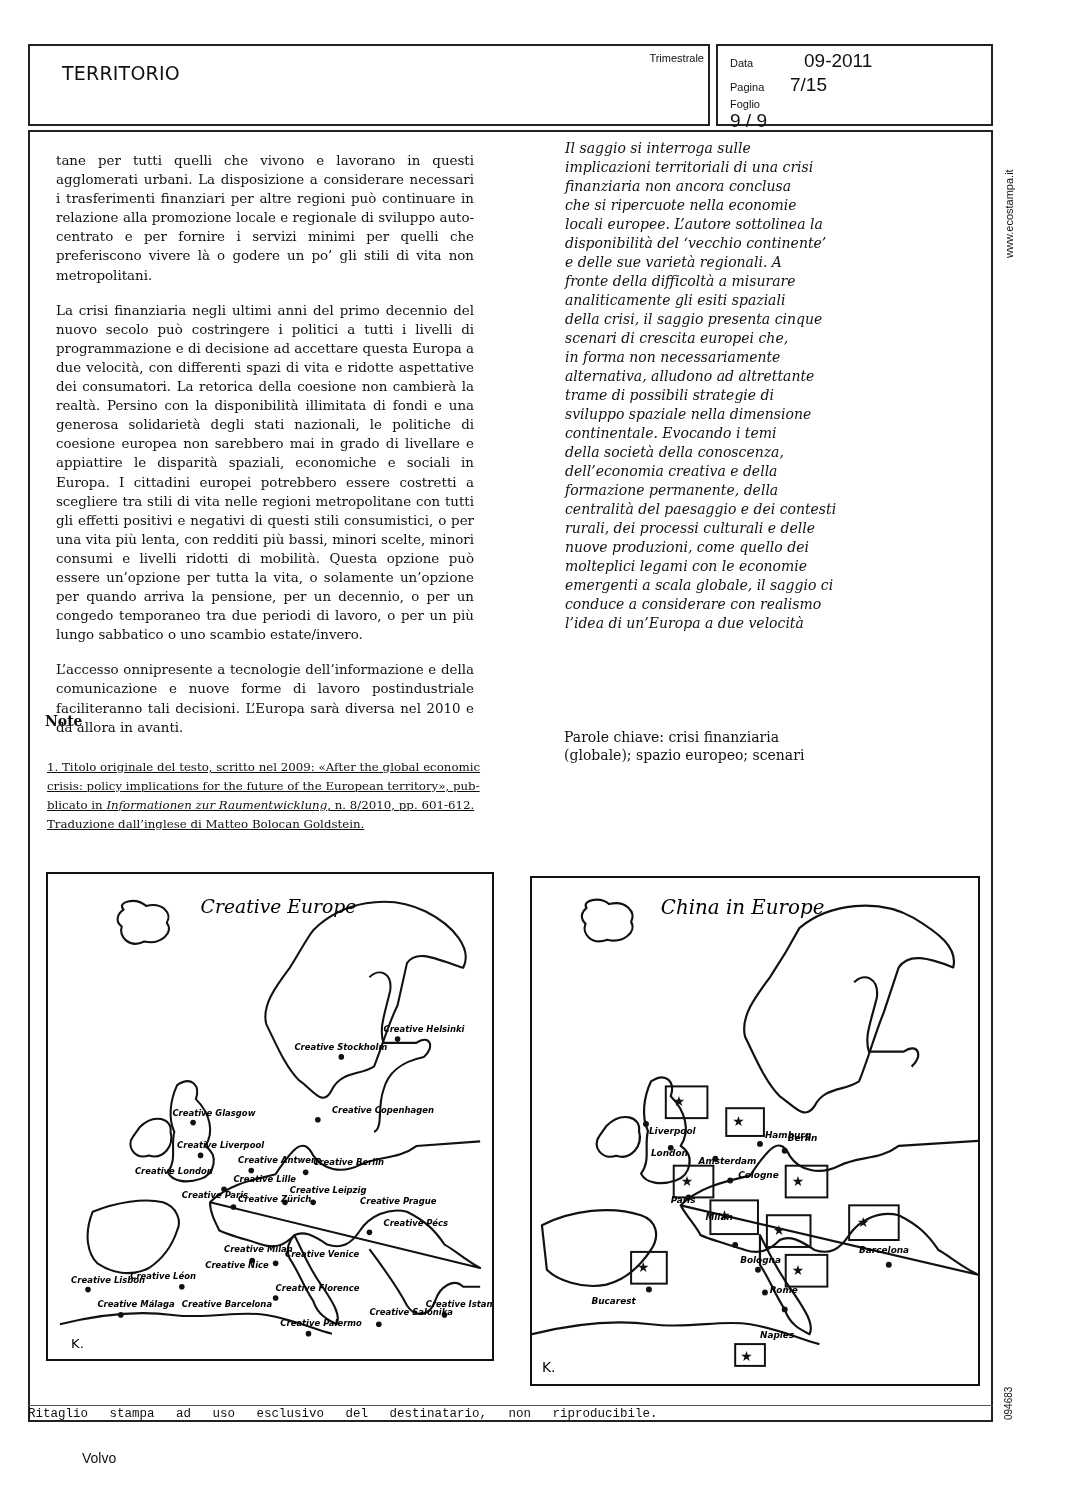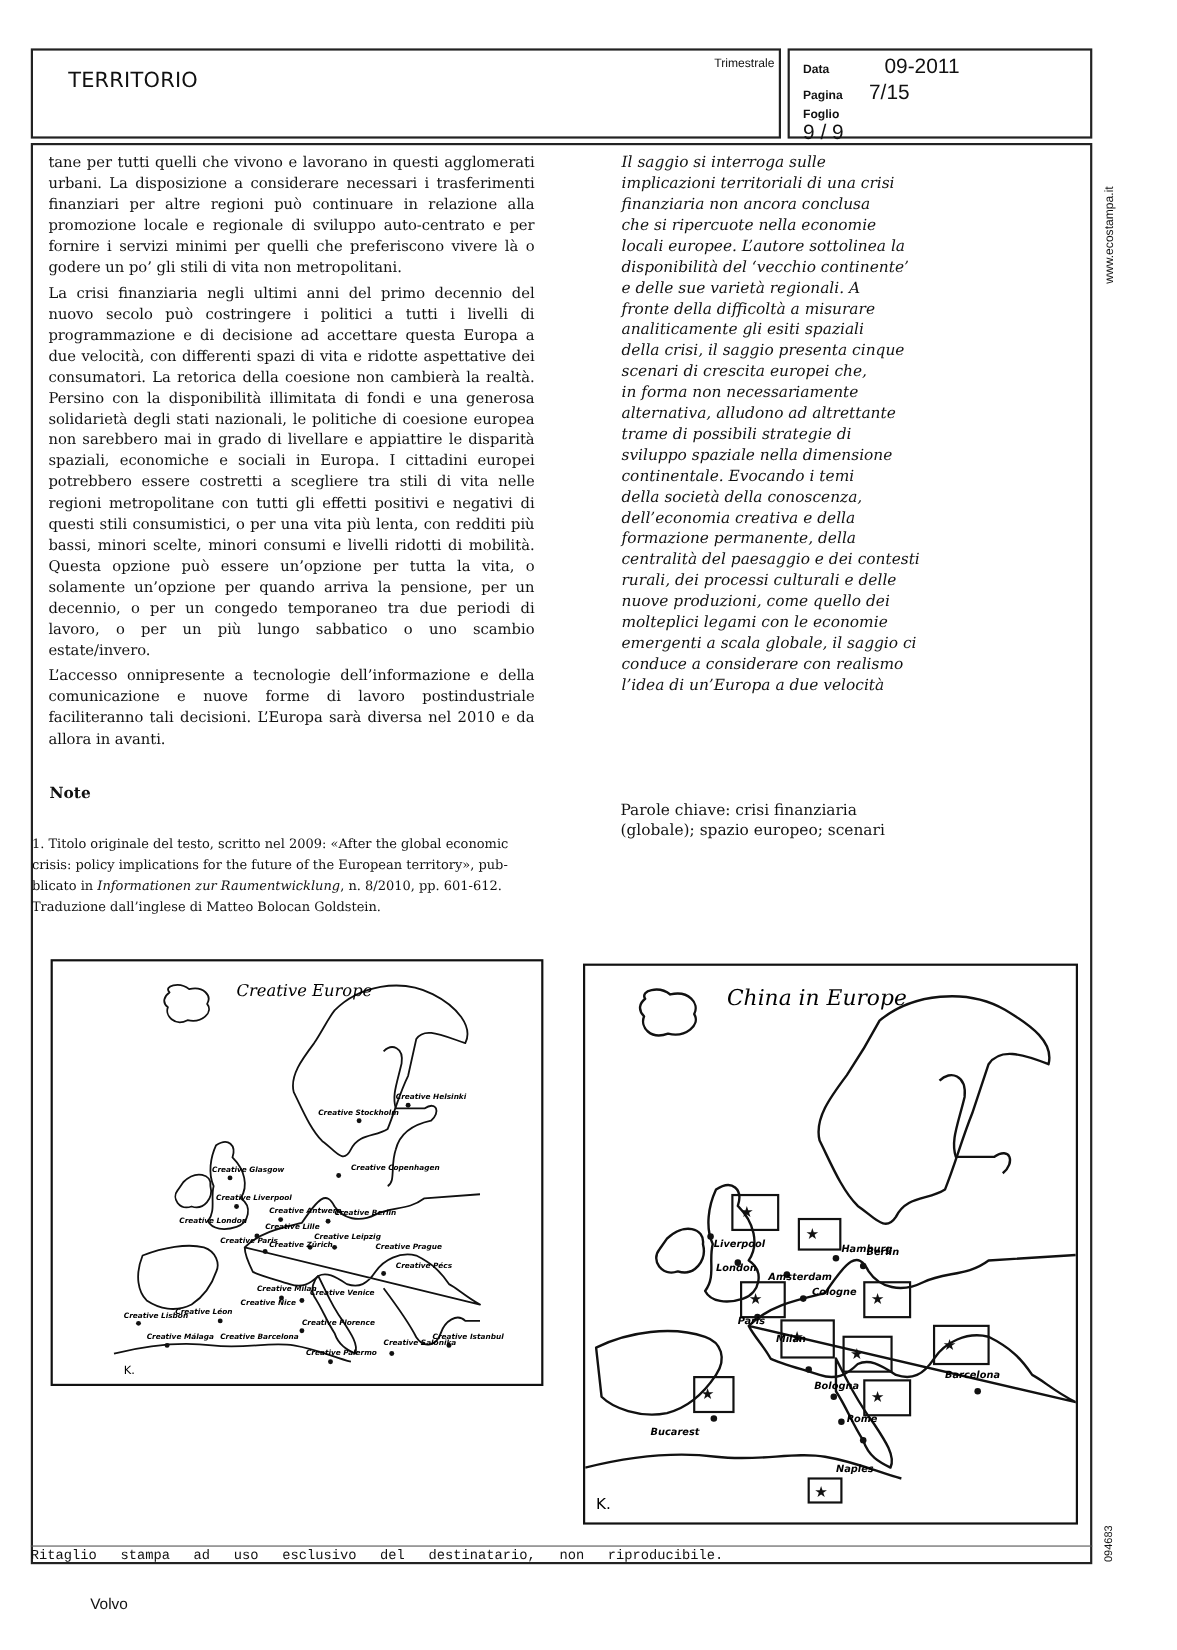--- a/index.html
+++ b/index.html
@@ -5,37 +5,37 @@
   html, body { margin:0; padding:0; background:#ffffff; }
   body { width:1070px; height:1500px; position:relative; overflow:hidden; color:#111; }
   .abs { position:absolute; }
 
   
   .hdr-left { left:28px; top:44px; width:682px; height:82px; border:2px solid #222; box-sizing:border-box; }
   .hdr-right { left:716px; top:44px; width:277px; height:82px; border:2px solid #222; box-sizing:border-box; }
   .pub-name { left:32px; top:16px; font-family:"DejaVu Sans", sans-serif; font-size:19px; letter-spacing:0.2px; }
   .freq { right:4px; top:6px; font-family:"Liberation Sans", sans-serif; font-size:11px; }
   .meta-row { left:12px; font-family:"Liberation Sans", sans-serif; display:flex; align-items:baseline; }
-  .meta-label { font-size:11px; width:60px;font-weight:bold; }
+  .meta-label { font-size:11px; width:60px; }
   .meta-val { font-size:19px; }
 
   
   .frame { left:28px; top:130px; width:965px; height:1292px; border:2px solid #222; box-sizing:border-box; }
   .bottom-bar { left:28px; top:1405px; width:965px; height:17px; border-top:1px solid #555; box-sizing:border-box;
                 font-family:"Liberation Mono", monospace; font-size:12.5px; text-align:left; line-height:16px;
                 word-spacing:14px; }
 
   
   .body-col { left:40px; top:135px; width:450px; font-family:"DejaVu Serif", serif; font-size:13.4px; line-height:19.1px; text-align:justify; }
-  .body-col p { margin:4px; }
+  .body-col p { margin:16px; }
   .abstract { left:565px; top:139px; width:300px; font-family:"DejaVu Serif", serif; font-style:italic; font-size:14px; line-height:19px; }
   .abstract div { white-space:nowrap; }
 
   .notes-title { left:45px; top:713px; font-family:"DejaVu Serif", serif; font-weight:bold; font-size:14px;text-align:right; }
-  .notes-body { left:29px; top:758px; width:450px; font-family:"DejaVu Serif", serif; font-size:11.8px; line-height:19px; }
+  .notes-body { left:47px; top:758px; width:450px; font-family:"DejaVu Serif", serif; font-size:11.8px; line-height:19px;text-decoration:underline; }
   .notes-body div { white-space:nowrap; }
   .keywords { left:564px; top:728px; width:300px; font-family:"DejaVu Serif", serif; font-size:14px; line-height:18px; }
   .keywords div { white-space:nowrap; }
 
   .side-vert { font-family:"Liberation Sans", sans-serif; font-size:11px; transform-origin:left top; transform:rotate(-90deg); white-space:nowrap; }
 
   
   .map { border:2.5px solid #111; box-sizing:border-box; background:#fff; }
   .map svg { width:100%; height:100%; display:block; }
   .map-title { font-family:"DejaVu Serif", serif; font-style:italic; font-size:20px; }
@@ -113,21 +113,21 @@
 </div>
 
 <div class="abs keywords">
   <div>Parole chiave: crisi finanziaria</div>
   <div>(globale); spazio europeo; scenari</div>
 </div>
 
 <div class="abs side-vert" style="left:1003px; top:258px;">www.ecostampa.it</div>
 <div class="abs side-vert" style="left:1003px; top:1420px; font-size:10px;">094683</div>
 
-<div class="abs map" style="left:46px; top:872px; width:448px; height:388px;">
+<div class="abs map" style="left:46px; top:872px; width:448px; height:489px;">
   <svg viewBox="0 0 448 517">
     <g fill="none" stroke="#111" stroke-width="2.2" stroke-linejoin="round">
       <path d="M68,38 C60,30 80,24 92,34 C110,30 120,42 114,52 C122,62 108,76 90,72 C74,80 62,66 66,56 C58,50 62,42 68,38Z"></path>
       <path d="M270,60 C300,30 350,20 390,40 C420,55 440,80 430,100 C400,90 380,80 370,95 L360,140 C350,160 345,180 335,205 C320,215 300,210 290,230 C280,250 270,230 255,220 C240,205 230,180 220,160 C215,140 230,120 245,100 C255,85 262,70 270,60Z"></path>
       <path d="M330,110 C340,100 355,105 352,125 C346,150 340,165 345,180 L380,180 C395,170 400,185 388,195 C365,200 350,210 345,230 C338,250 345,270 335,275"></path>
       <path d="M85,270 C100,255 120,260 118,275 C122,290 110,305 95,300 C80,305 70,290 78,280Z"></path>
       <path d="M125,225 C140,215 150,225 145,240 C160,255 165,275 155,290 C170,300 165,320 150,325 C135,330 120,328 115,318 C125,305 118,290 122,275 C115,260 118,240 125,225Z"></path>
       <path d="M160,350 C180,330 210,325 230,320 C250,290 260,280 270,300 C280,315 300,320 320,310 C340,300 360,305 380,290 L448,285 M448,420 C430,410 420,400 410,395 C400,380 390,370 370,360 C350,355 330,365 320,380 C310,395 300,400 285,395 C270,385 260,380 250,385 C240,395 230,400 215,395 C200,390 180,385 170,380 C165,370 160,360 160,350Z"></path>
       <path d="M35,360 C60,350 90,345 110,350 C125,355 130,370 125,380 C120,395 110,410 95,420 C75,430 55,425 40,415 C30,405 25,385 35,360Z"></path>
       <path d="M250,385 C258,400 265,420 280,440 C290,455 300,470 295,480 C285,475 275,470 270,455 C260,440 255,425 245,410 C240,400 245,390 250,385Z"></path>

